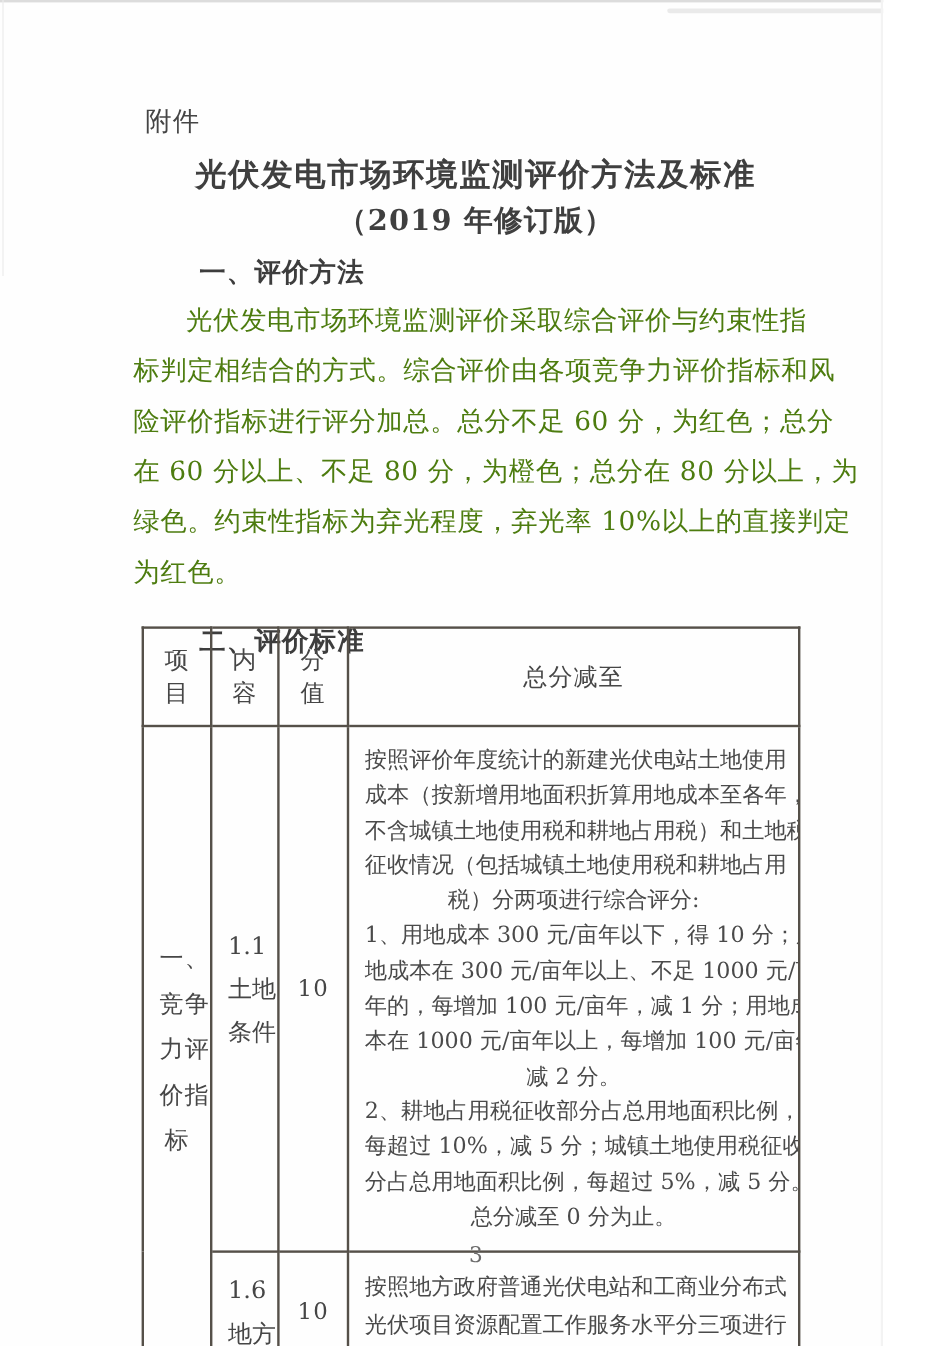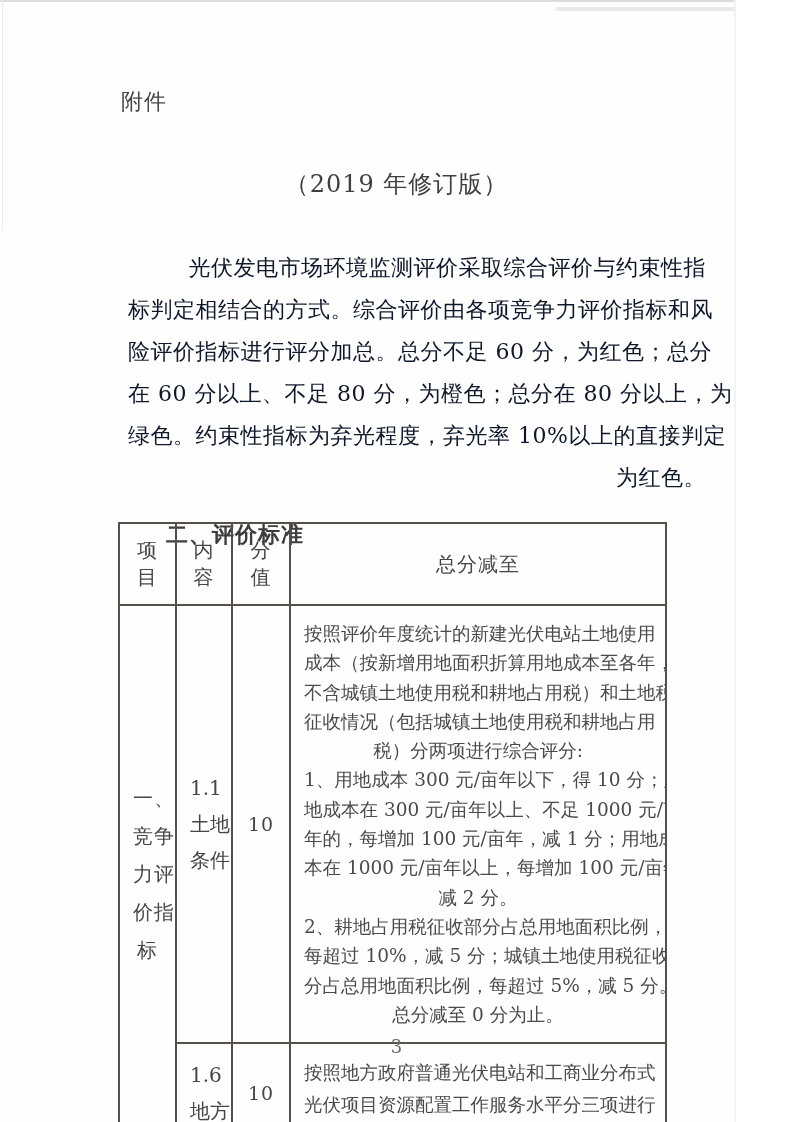--- a/index.html
+++ b/index.html
@@ -22,33 +22,33 @@
     position: absolute; left: 121px; top: 88px;
     font-size: 22px; line-height: 28px; letter-spacing: 1px;
   }
   .doc-title {
     position: absolute; left: 0; top: 128px; width: 793px;
     text-align: center; font-size: 26px; font-weight: bold;
     letter-spacing: 1.5px; color: #3f3f3f;
   }
   .doc-subtitle {
     position: absolute; left: 0; top: 168px; width: 793px;
-    text-align: center; font-size: 24px; font-weight: normal;
+    text-align: center; font-size: 24px; font-weight: bold;
     letter-spacing: 1px; color: #3f3f3f;
   }
   .heading {
     position: absolute; left: 166px;
     font-size: 22px; font-weight: bold; letter-spacing: 1px; color: #3d3d3d;
   }
   .heading-method { top: 212px; }
   .heading-standard { top: 520px; }
   .body-paragraph {
-    position: absolute; left: 128px; top: 247px; width: 578px;
+    position: absolute; left: 111px; top: 247px; width: 578px;
     font-size: 22px; line-height: 42px; letter-spacing: 0.5px;
-    white-space: pre; text-indent: 2em; color: #0f172a; text-align: right;
+    white-space: pre; text-indent: 2em; color: #4d7c0f;
   }
   .eval-table {
     position: absolute; left: 118px; top: 522px;
     border-collapse: collapse; table-layout: fixed; width: 547px;
     font-size: 20px; color: #464646;
   }
   .eval-table td, .eval-table th {
     border: 2px solid #555049; padding: 13px; overflow: hidden;
     font-weight: normal;
   }
@@ -73,22 +73,24 @@
 <body>
 
 <div class="page">
   <div class="scan-top-edge"></div>
   <div class="scan-left-edge"></div>
   <div class="scan-streak"></div>
   <div class="scan-right-edge"></div>
 
   <div class="attachment">附件</div>
 
+  <div class="doc-title">光伏发电市场环境监测评价方法及标准</div>
   <div class="doc-subtitle">（2019 年修订版）</div>
 
+  <div class="heading heading-method">一、评价方法</div>
 
   <div class="body-paragraph">光伏发电市场环境监测评价采取综合评价与约束性指
 标判定相结合的方式。综合评价由各项竞争力评价指标和风
 险评价指标进行评分加总。总分不足 60 分，为红色；总分
 在 60 分以上、不足 80 分，为橙色；总分在 80 分以上，为
 绿色。约束性指标为弃光程度，弃光率 10%以上的直接判定
 为红色。</div>
 
   <div class="heading heading-standard">二、评价标准</div>
 

